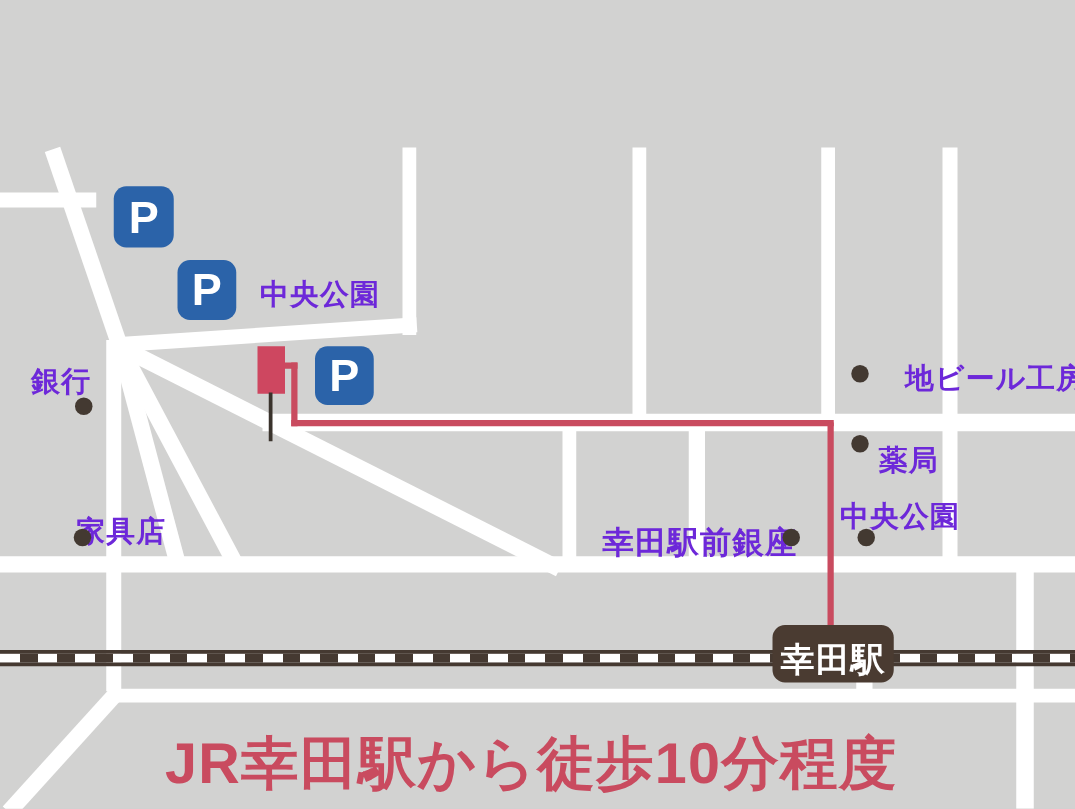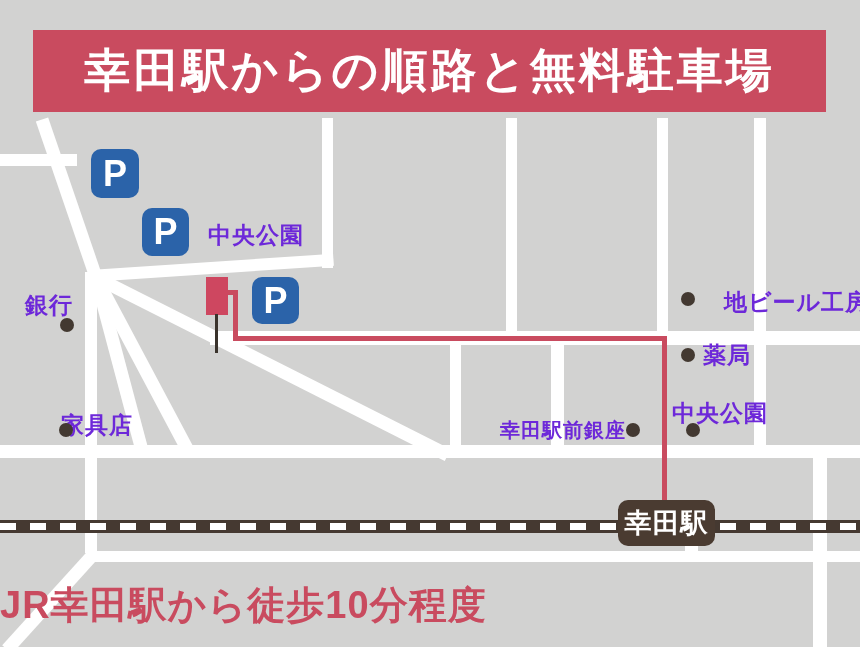--- a/index.html
+++ b/index.html
@@ -44,35 +44,35 @@
 
   .townhall{
     position:absolute;left:160px;top:350px;z-index:5;
     color:#362e28;font-size:36px;font-weight:600;letter-spacing:2px;white-space:nowrap;
   }
 
   
   .station{
     position:absolute;left:618px;top:500px;width:97px;height:46px;z-index:5;
     background:#4a3b31;border-radius:10px;
-    display:flex;align-items:center;justify-content:center;
+    display:flex;align-items:flex-end;justify-content:center;
     color:#ffffff;font-size:27px;font-weight:bold;letter-spacing:1px;
   }
 
   
   .banner{
     position:absolute;left:33px;top:30px;width:793px;height:82px;z-index:6;
     background:#c94b5f;color:#ffffff;
     display:flex;align-items:center;justify-content:center;
     font-size:46px;font-weight:bold;letter-spacing:3px;white-space:nowrap;
   }
   .footer{
     position:absolute;left:0;top:580px;width:850px;z-index:5;
-    text-align:left;color:#c94b5f;
-    font-size:38px;font-weight:bold;letter-spacing:1px;white-space:nowrap;
+    text-align:center;color:#c94b5f;
+    font-size:46px;font-weight:bold;letter-spacing:1px;white-space:nowrap;
   }
 </style>
 </head>
 <body>
 
 <div id="map">
 
   <div class="road" style="left:0;top:154px;width:77px;height:12px;"></div>
   <div class="road" style="left:210px;top:331px;width:650px;height:14px;"></div>
   <div class="road" style="left:0;top:445px;width:860px;height:13px;"></div>
@@ -120,30 +120,27 @@
   <div class="lbl" style="left:25px;top:290px;">銀行</div>
   <div class="dot" style="left:60px;top:318px;"></div>
 
   <div class="lbl" style="left:18px;top:410px;margin-left:43px;">家具店</div>
   <div class="dot" style="left:59px;top:423px;"></div>
 
   <div class="dot" style="left:681px;top:292px;"></div>
   <div class="lbl" style="left:724px;top:287px;">地ビール工房</div>
 
   <div class="dot" style="left:681px;top:348px;"></div>
-  <div class="lbl" style="left:703px;top:340px;">薬局</div>
+  <div class="lbl" style="left:703px;top:353px;">薬局</div>
 
   <div class="lbl" style="left:672px;top:398px;">中央公園</div>
   <div class="dot" style="left:686px;top:423px;"></div>
 
-  <div class="lbl" style="left:500px;top:417px;font-size:20px;">幸田駅前銀座</div>
+  <div class="lbl" style="left:482px;top:417px;font-size:25px;">幸田駅前銀座</div>
   <div class="dot" style="left:626px;top:423px;"></div>
 
   <div class="station">
     <span>幸田駅</span>
   </div>
 
-  <div class="banner">
-    <span>幸田駅からの順路と無料駐車場</span>
-  </div>
   <div class="footer">JR幸田駅から徒歩10分程度</div>
 
 </div>
 
 </body></html>

